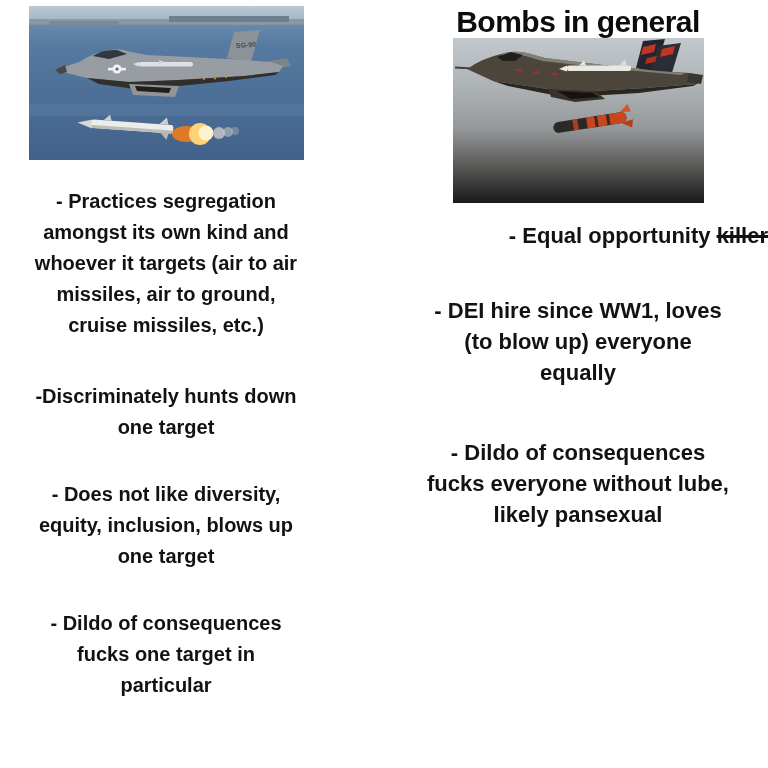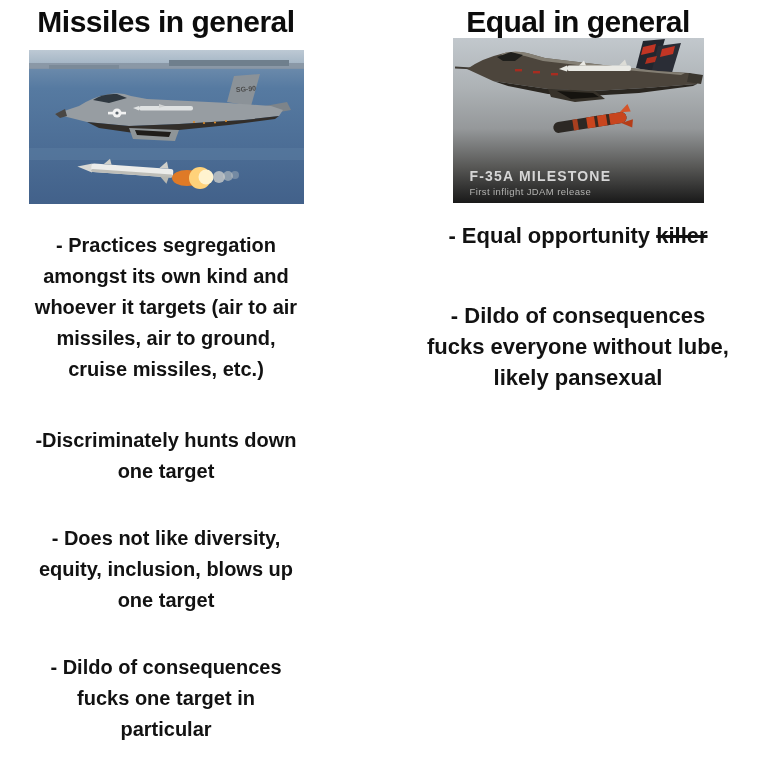--- a/index.html
+++ b/index.html
@@ -24,21 +24,21 @@
   .col-left .bullet{font-size:20px;line-height:31px;width:360px;}
   .col-right .bullet{font-size:22px;line-height:31px;width:380px;}
   .col-left .b1{margin-top:26px;}
   .col-left .b2{margin-top:40px;}
   .col-left .b3{margin-top:36px;}
   .col-left .b4{margin-top:36px;}
   .col-right .b1{margin-top:17px;}
   .col-right .b2{margin-top:51px;}
   .col-right .b3{margin-top:44px;}
   .col-right .b4{margin-top:49px;}
-  .bullet .line{display:block;}
+  .bullet .line{display:block;text-align:right;}
   .bullet .rest{display:block;white-space:pre-line;}
   .struck{text-decoration:line-through;text-decoration-thickness:3px;}
   .caption{
     position:absolute;left:17px;bottom:6px;text-align:left;
     font-family:"Liberation Sans",sans-serif;line-height:1.1;
   }
   .caption .cap-title{
     display:block;font-size:14px;font-weight:700;color:#d6d6d6;
     letter-spacing:1.2px;line-height:15px;
   }
@@ -46,21 +46,20 @@
     display:block;font-size:9.5px;font-weight:400;color:#b2b2b0;
     letter-spacing:0.4px;margin-top:2px;line-height:11px;
   }
 </style>
 </head>
 <body>
 
 <div class="page">
 
   <div class="col col-left">
-    <h1 class="meme-title">Missiles in general</h1>
 
     <figure class="photo">
       <svg width="275" height="154" viewBox="0 0 275 154">
         <defs>
           <linearGradient id="seaGrad" x1="0" y1="0" x2="0" y2="1">
             <stop offset="0" stop-color="#7d98b4"></stop>
             <stop offset="0.25" stop-color="#567aa1"></stop>
             <stop offset="1" stop-color="#42618a"></stop>
           </linearGradient>
           <linearGradient id="skyGrad" x1="0" y1="0" x2="0" y2="1">
@@ -131,21 +130,21 @@
 one target</p>
     <p class="bullet b3">- Does not like diversity,
 equity, inclusion, blows up
 one target</p>
     <p class="bullet b4">- Dildo of consequences
 fucks one target in
 particular</p>
   </div>
 
   <div class="col col-right">
-    <h1 class="meme-title">Equal in general</h1>
+    <h1 class="meme-title">Bombs in general</h1>
 
     <figure class="photo">
       <svg width="251" height="165" viewBox="0 0 251 165">
         <defs>
           <linearGradient id="bgGrad" x1="0" y1="0" x2="0" y2="1">
             <stop offset="0" stop-color="#c2c8cd"></stop>
             <stop offset="0.3" stop-color="#adb2b5"></stop>
             <stop offset="0.55" stop-color="#95989a"></stop>
             <stop offset="0.78" stop-color="#585856"></stop>
             <stop offset="1" stop-color="#191919"></stop>
@@ -188,25 +187,24 @@
           <rect x="142" y="79" width="3" height="11" fill="#3a2a20"></rect>
           <rect x="154" y="79" width="3" height="11" fill="#3a2a20"></rect>
           <rect x="120" y="79" width="5" height="11" fill="#c8451e" opacity="0.8"></rect>
           <polygon points="168,79 177,72 179,80" fill="#d4552a"></polygon>
           <polygon points="168,90 178,96 180,88" fill="#b53d18"></polygon>
         </g>
 
         <figcaption class="caption">
         </figcaption>
       </svg>
-      <div class="caption">
-        <span class="cap-title">F-35A MILESTONE</span>
-        <span class="cap-sub">First inflight JDAM release</span>
-      </div>
     </figure>
 
     <p class="bullet b1"><span class="line"><span>- Equal opportunity </span><s class="struck">killer</s></span></p>
+    <p class="bullet b3">- DEI hire since WW1, loves
+(to blow up) everyone
+equally</p>
     <p class="bullet b4">- Dildo of consequences
 fucks everyone without lube,
 likely pansexual</p>
   </div>
 
 </div>
 
 </body></html>

